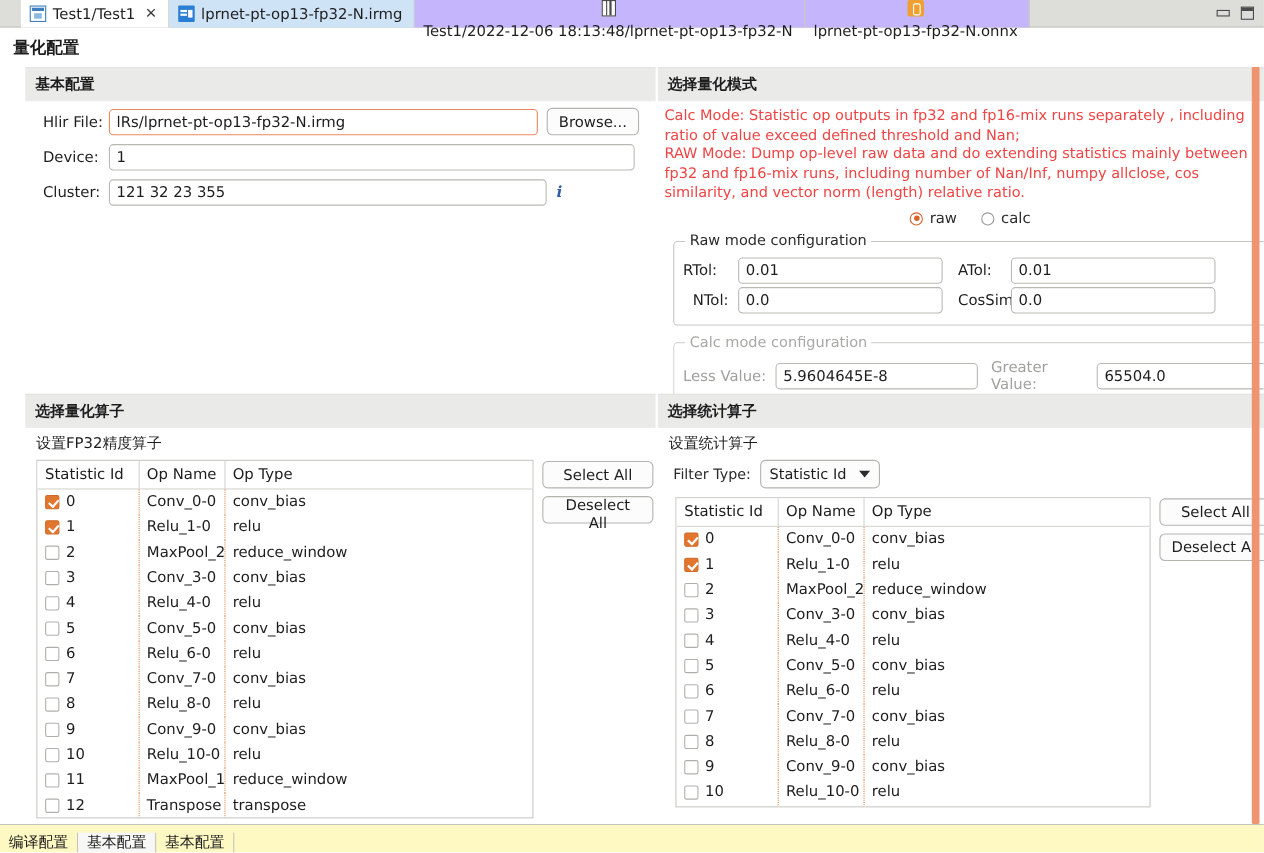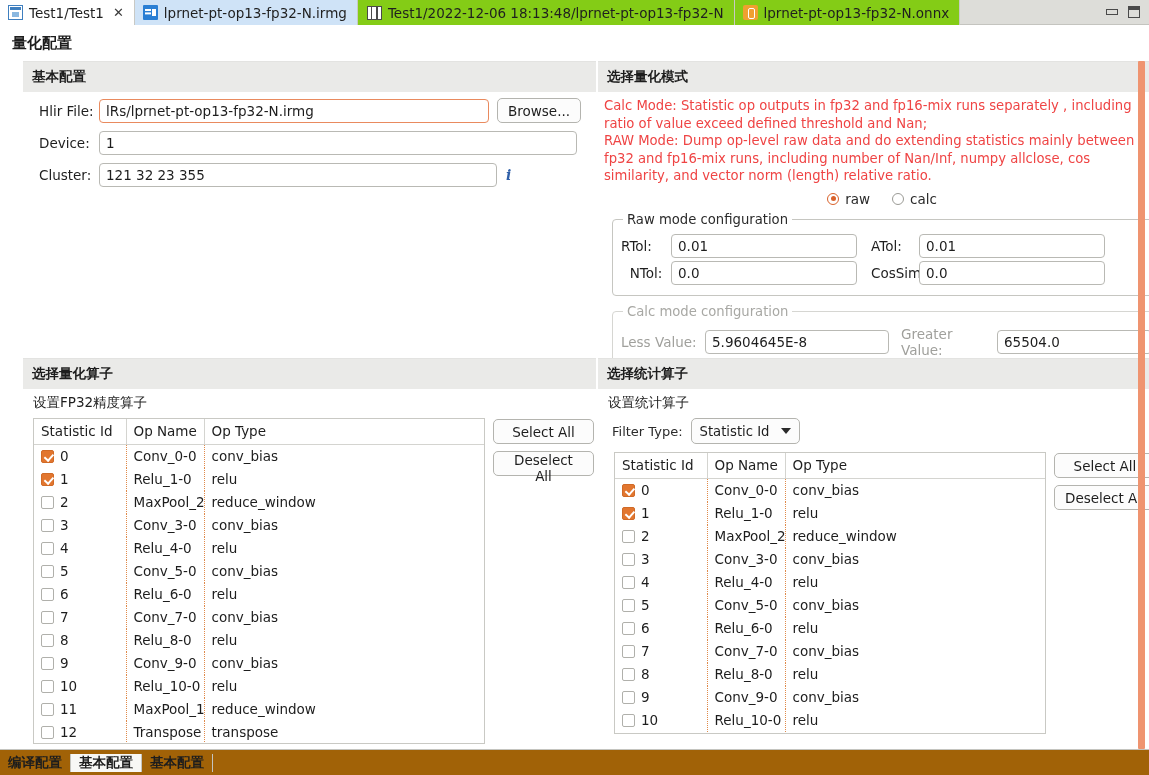--- a/index.html
+++ b/index.html
@@ -22,34 +22,35 @@
 
   
   .tabbar {
     position: relative;
     height: 25px;
     background: #ddddd9;
     border-bottom: 1px solid #c4c4bf;
     display: flex;
     align-items: stretch;
     flex: 0 0 auto;
+    padding-left: 19px;
   }
   .tab {
     display: flex; align-items: center; gap: 6px;
     padding: 0 10px 0 8px;
     height: 25px;
     font-size: 13.5px;
     color: #1f1f1f;
     border-right: 1px solid #c9c9c4;
     white-space: nowrap;
     cursor: default;
   }
   .tab.active { background: #ffffff; }
   .tab.hl { background: #cfe3f7; }
-  .tab.plain { background: #84cc16; }
+  .tab.plain { background: #c4b5fd; flex-direction: column; }
   .tab-close {
     font-size: 13px; color: #3a3a3a; margin-left: 3px;
     line-height: 1;
   }
   .tab-ico { width: 15px; height: 15px; flex: 0 0 15px; position: relative; }
 
   
   .ico-window { border: 1.6px solid #3f7fbf; background: #ffffff; }
   .ico-window::before {
     content: ""; position: absolute; left: 1px; right: 1px; top: 1px; height: 3px;
@@ -246,22 +247,22 @@
     background: transparent;
   }
   .vscroll .thumb {
     position: absolute; left: 0; top: 0; width: 7px; height: 100%;
     background: #ef9470; border-radius: 1px;
   }
 
   
   .bottombar {
     flex: 0 0 auto; height: 26px;
-    background: #a16207; border-top: 1px solid #c4c4bf;
-    display: flex; align-items: center; font-weight: bold;
+    background: #fef9c3; border-top: 1px solid #c4c4bf;
+    display: flex; align-items: flex-end;
   }
   .btab {
     display: flex; align-items: center; padding: 0 8px;
     font-size: 13.5px; color: #1d1d1d;
     border-right: 1px solid #c4c4bf; cursor: default;
   }
   .btab.active { background: #f7f7f5; }
 </style>
 </head>
 <body>

